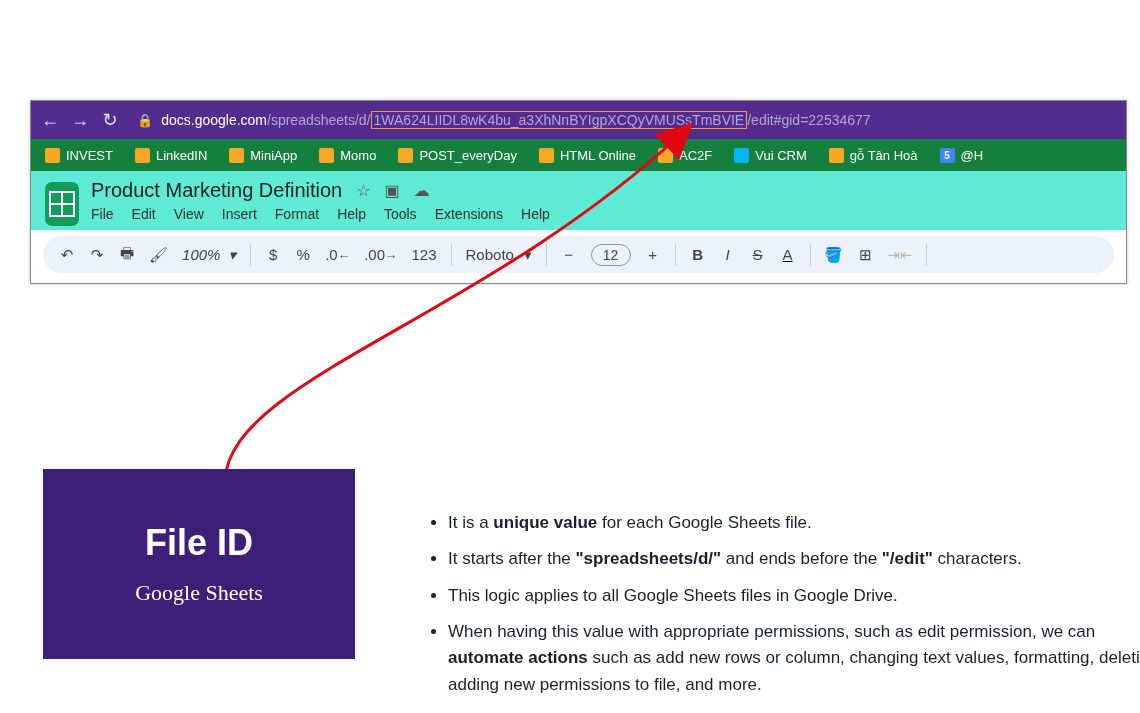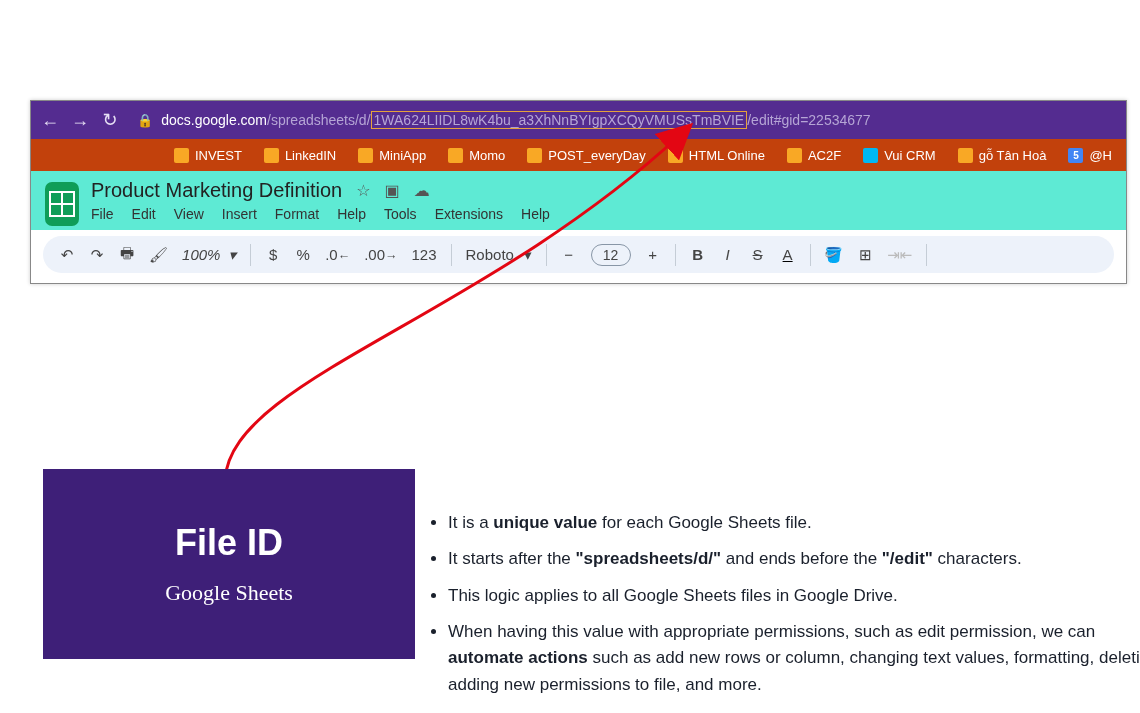--- a/index.html
+++ b/index.html
@@ -55,27 +55,26 @@
   color: #fff;
 }
 .url-grey {
   color: #b5a5d5;
 }
 .file-id-highlight {
   border: 1px solid #e6a23c;
   padding: 0 2px;
 }
 .bookmarks-bar {
-  background: #c2410c;
+  background: #15803d;
   display: flex;
   align-items: center;
   padding: 5px 14px;
   gap: 22px;
   height: 22px;
-  justify-content: flex-end;
 }
 .bookmark {
   display: flex;
   align-items: center;
   gap: 6px;
   color: #fff;
   font-size: 13px;
   cursor: pointer;
 }
 .bm-icon {
@@ -208,21 +207,21 @@
 .font-name {
   display: flex;
   align-items: center;
   gap: 6px;
 }
 
 .info-box {
   position: absolute;
   left: 43px;
   top: 469px;
-  width: 372px;
+  width: 312px;
   height: 190px;
   background: #3e1f78;
   display: flex;
   flex-direction: column;
   align-items: center;
   justify-content: center;
   color: #fff;
 }
 .info-title {
   font-size: 36px;

